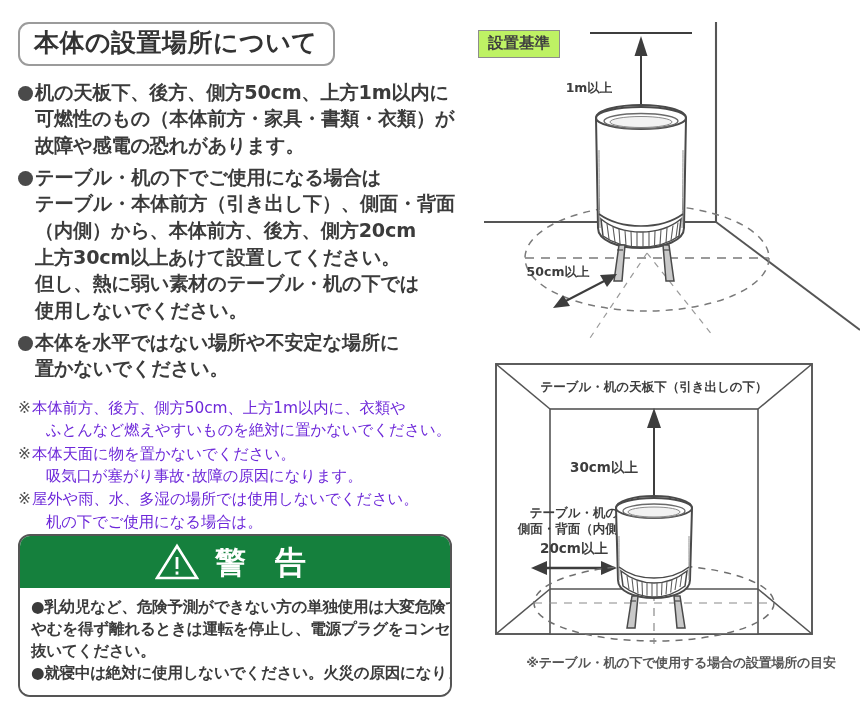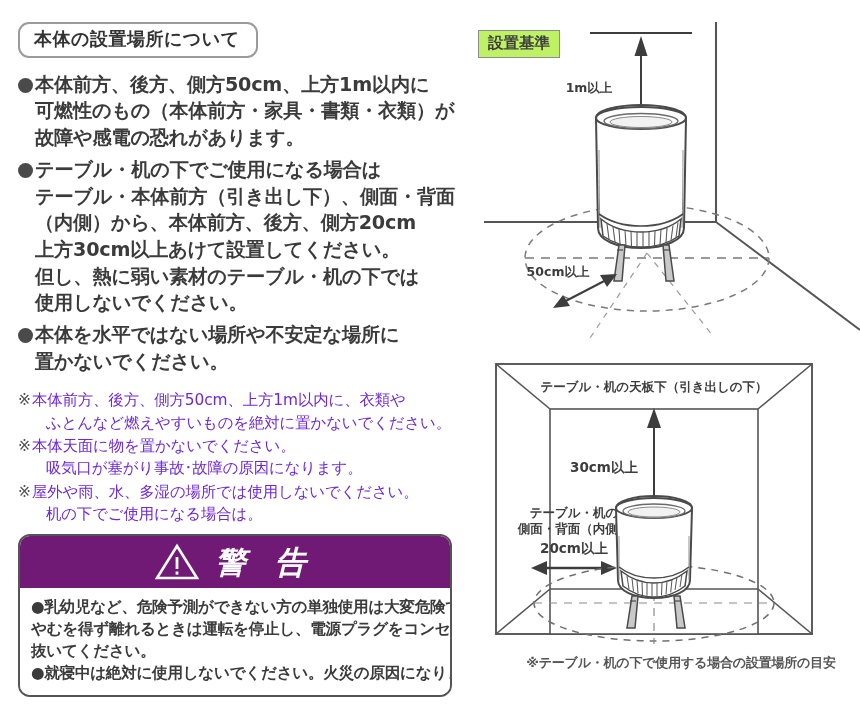--- a/index.html
+++ b/index.html
@@ -27,21 +27,21 @@
   }
 
   .title-box {
     display: inline-block;
     border: 2px solid #9b9b9b;
     border-radius: 11px;
     padding: 5px 16px 7px 14px;
     background: #fff;
   }
   .title-box .title-text {
-    font-size: 18px;
+    font-size: 25px;
     font-weight: bold;
     letter-spacing: 0.5px;
     color: #333333;
     line-height: 1.1;
     white-space: nowrap;
   }
 
   .bullet-list {
     margin-top: 14px;
   }
@@ -99,27 +99,26 @@
     left: 18px;
     top: 534px;
     width: 434px;
     border: 2px solid #555555;
     border-radius: 12px;
     overflow: hidden;
     background: #ffffff;
     box-sizing: border-box;
   }
   .warning-header {
-    background: #701a75;
+    background: #15803d;
     height: 52px;
     display: flex;
     align-items: center;
     justify-content: center;
     gap: 12px;
-    font-style: italic;
   }
   .warn-triangle {
     display: block;
   }
   .warning-header .warn-word {
     color: #ffffff;
     font-size: 31px;
     font-weight: bold;
     letter-spacing: 9px;
     padding-left: 4px;
@@ -191,21 +190,21 @@
 
   <div class="title-box">
     <div class="title-text">本体の設置場所について</div>
   </div>
 
   <div class="bullet-list">
 
     <div class="bullet-item">
       <span class="bullet-dot"></span>
       <div class="bullet-body">
-        <span class="ln">本体前方、後方、側方50cm、上方1m以内に</span>
+        <span class="ln">机の天板下、後方、側方50cm、上方1m以内に</span>
         <span class="ln hang">可燃性のもの（本体前方・家具・書類・衣類）が</span>
         <span class="ln hang">故障や感電の恐れがあります。</span>
       </div>
     </div>
 
     <div class="bullet-item">
       <span class="bullet-dot"></span>
       <div class="bullet-body">
         <span class="ln">テーブル・机の下でご使用になる場合は</span>
         <span class="ln hang">テーブル・本体前方（引き出し下）、側面・背面</span>

